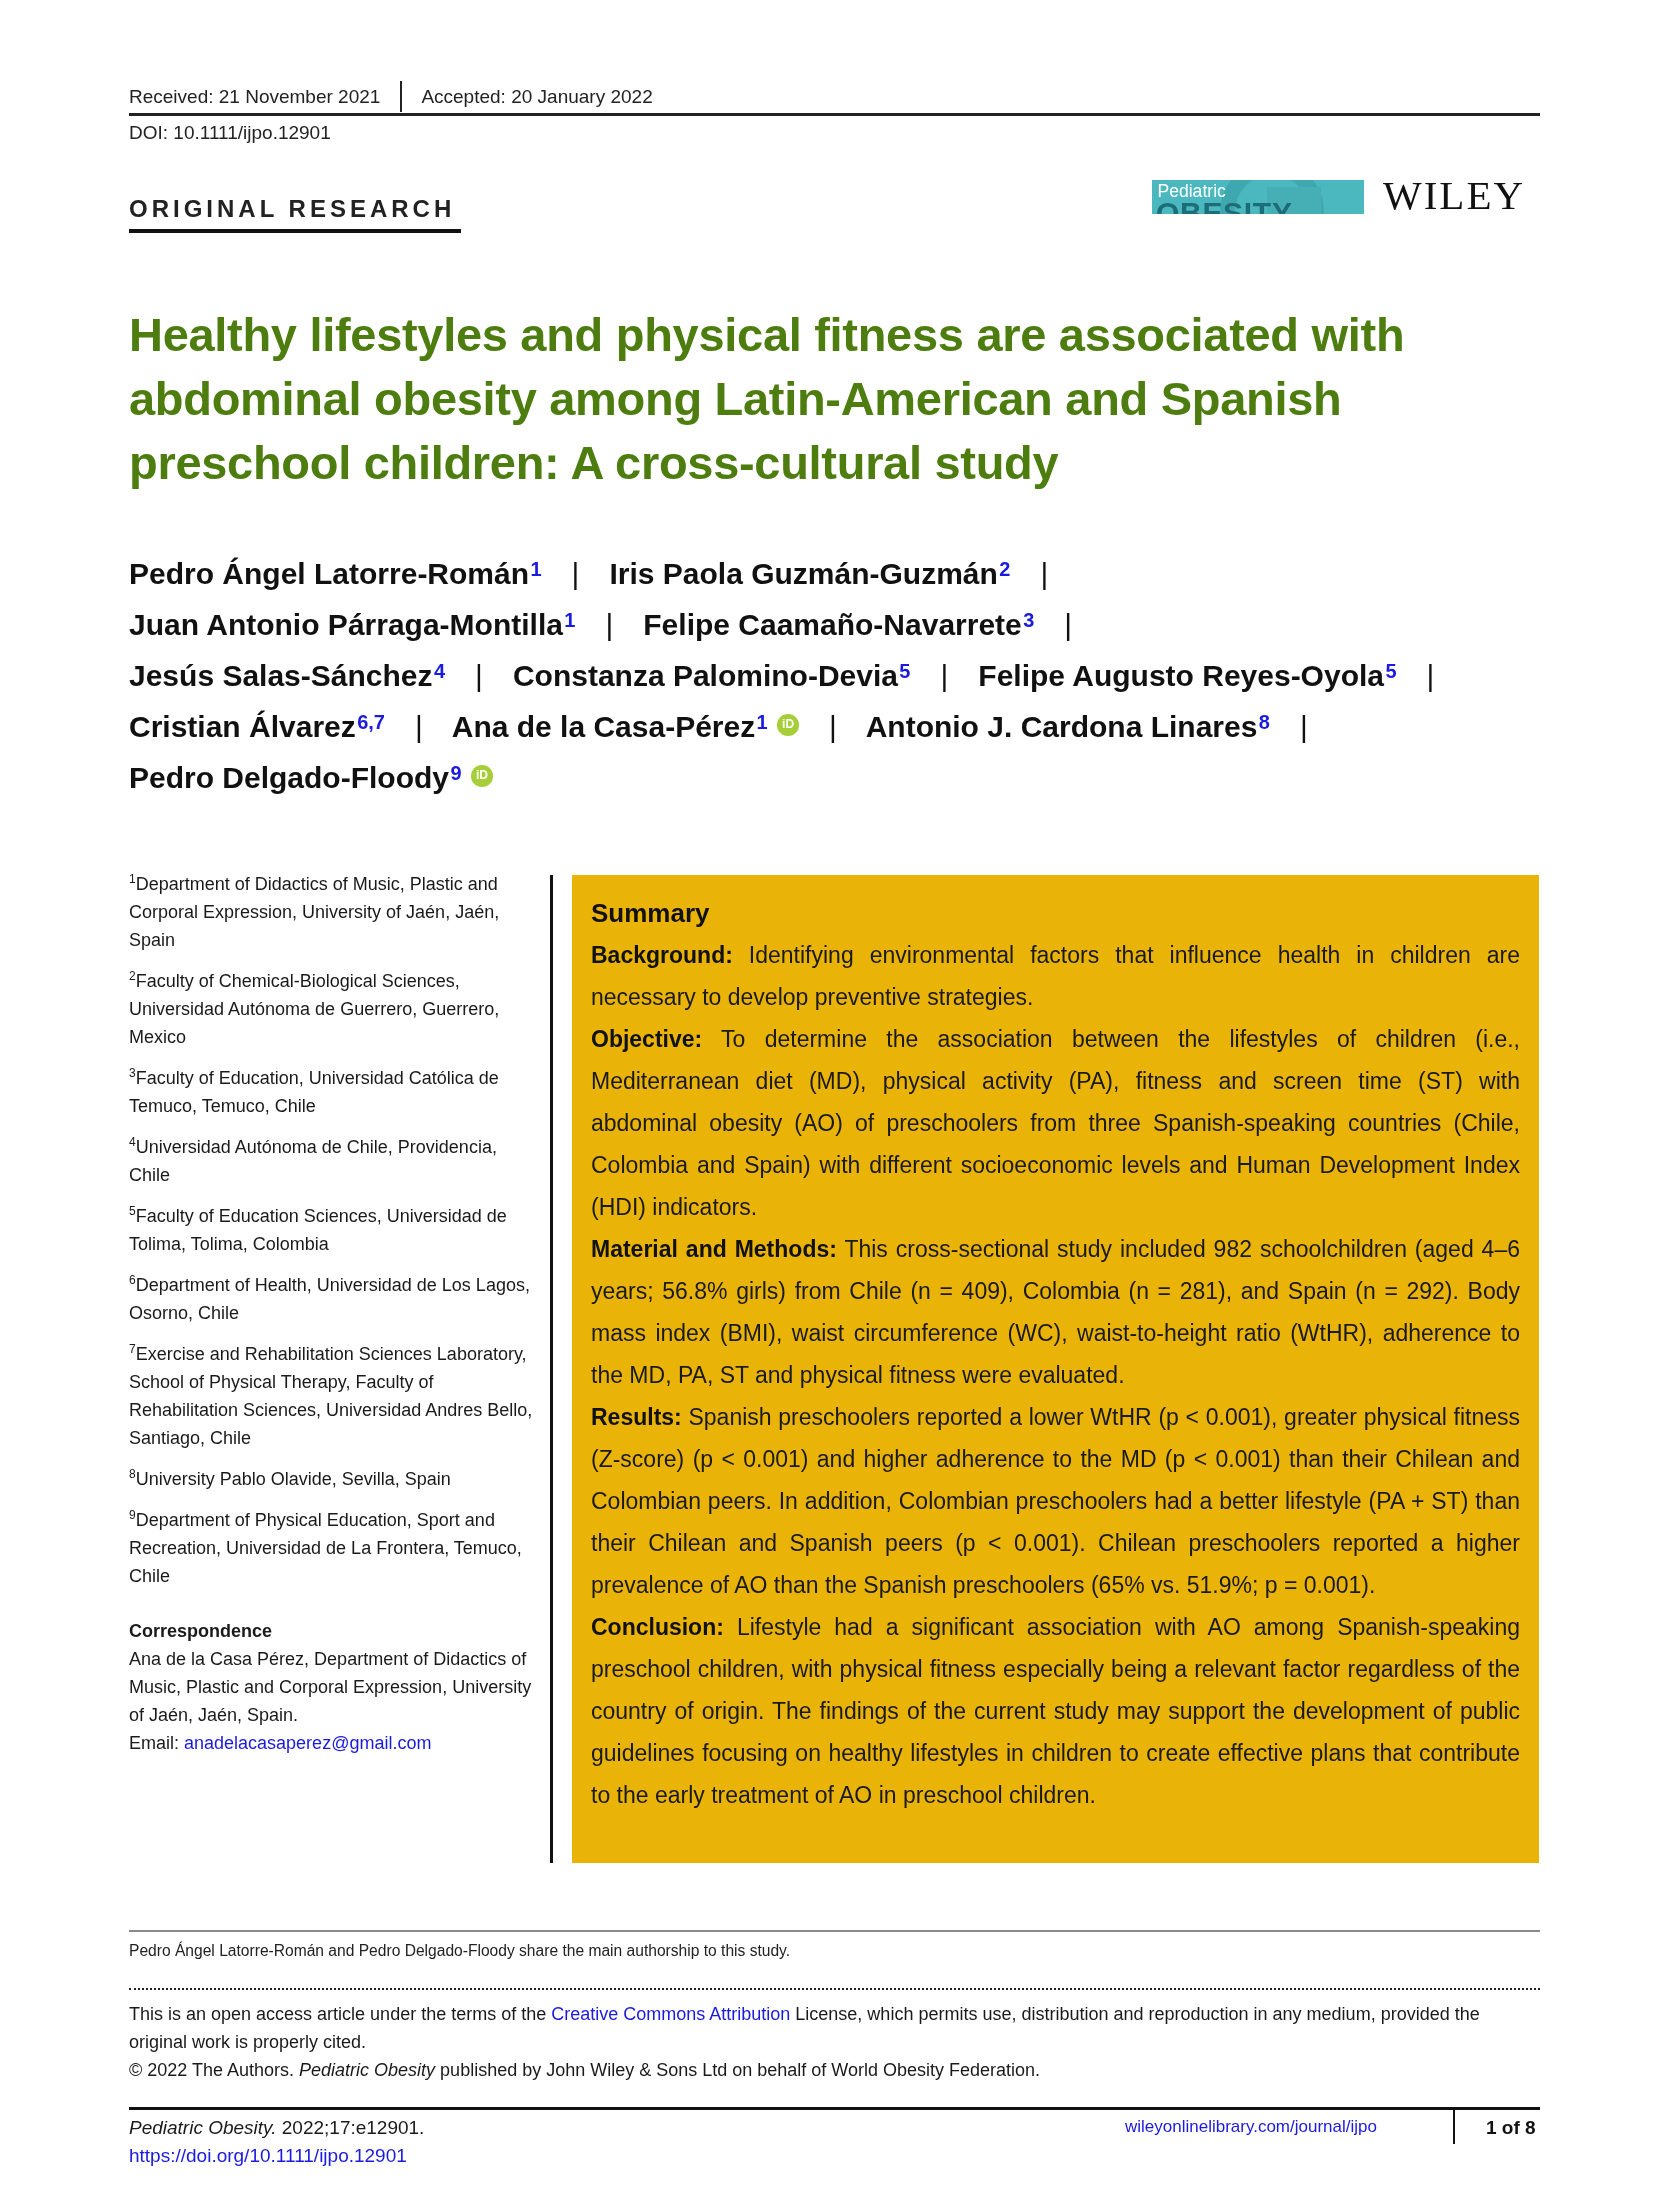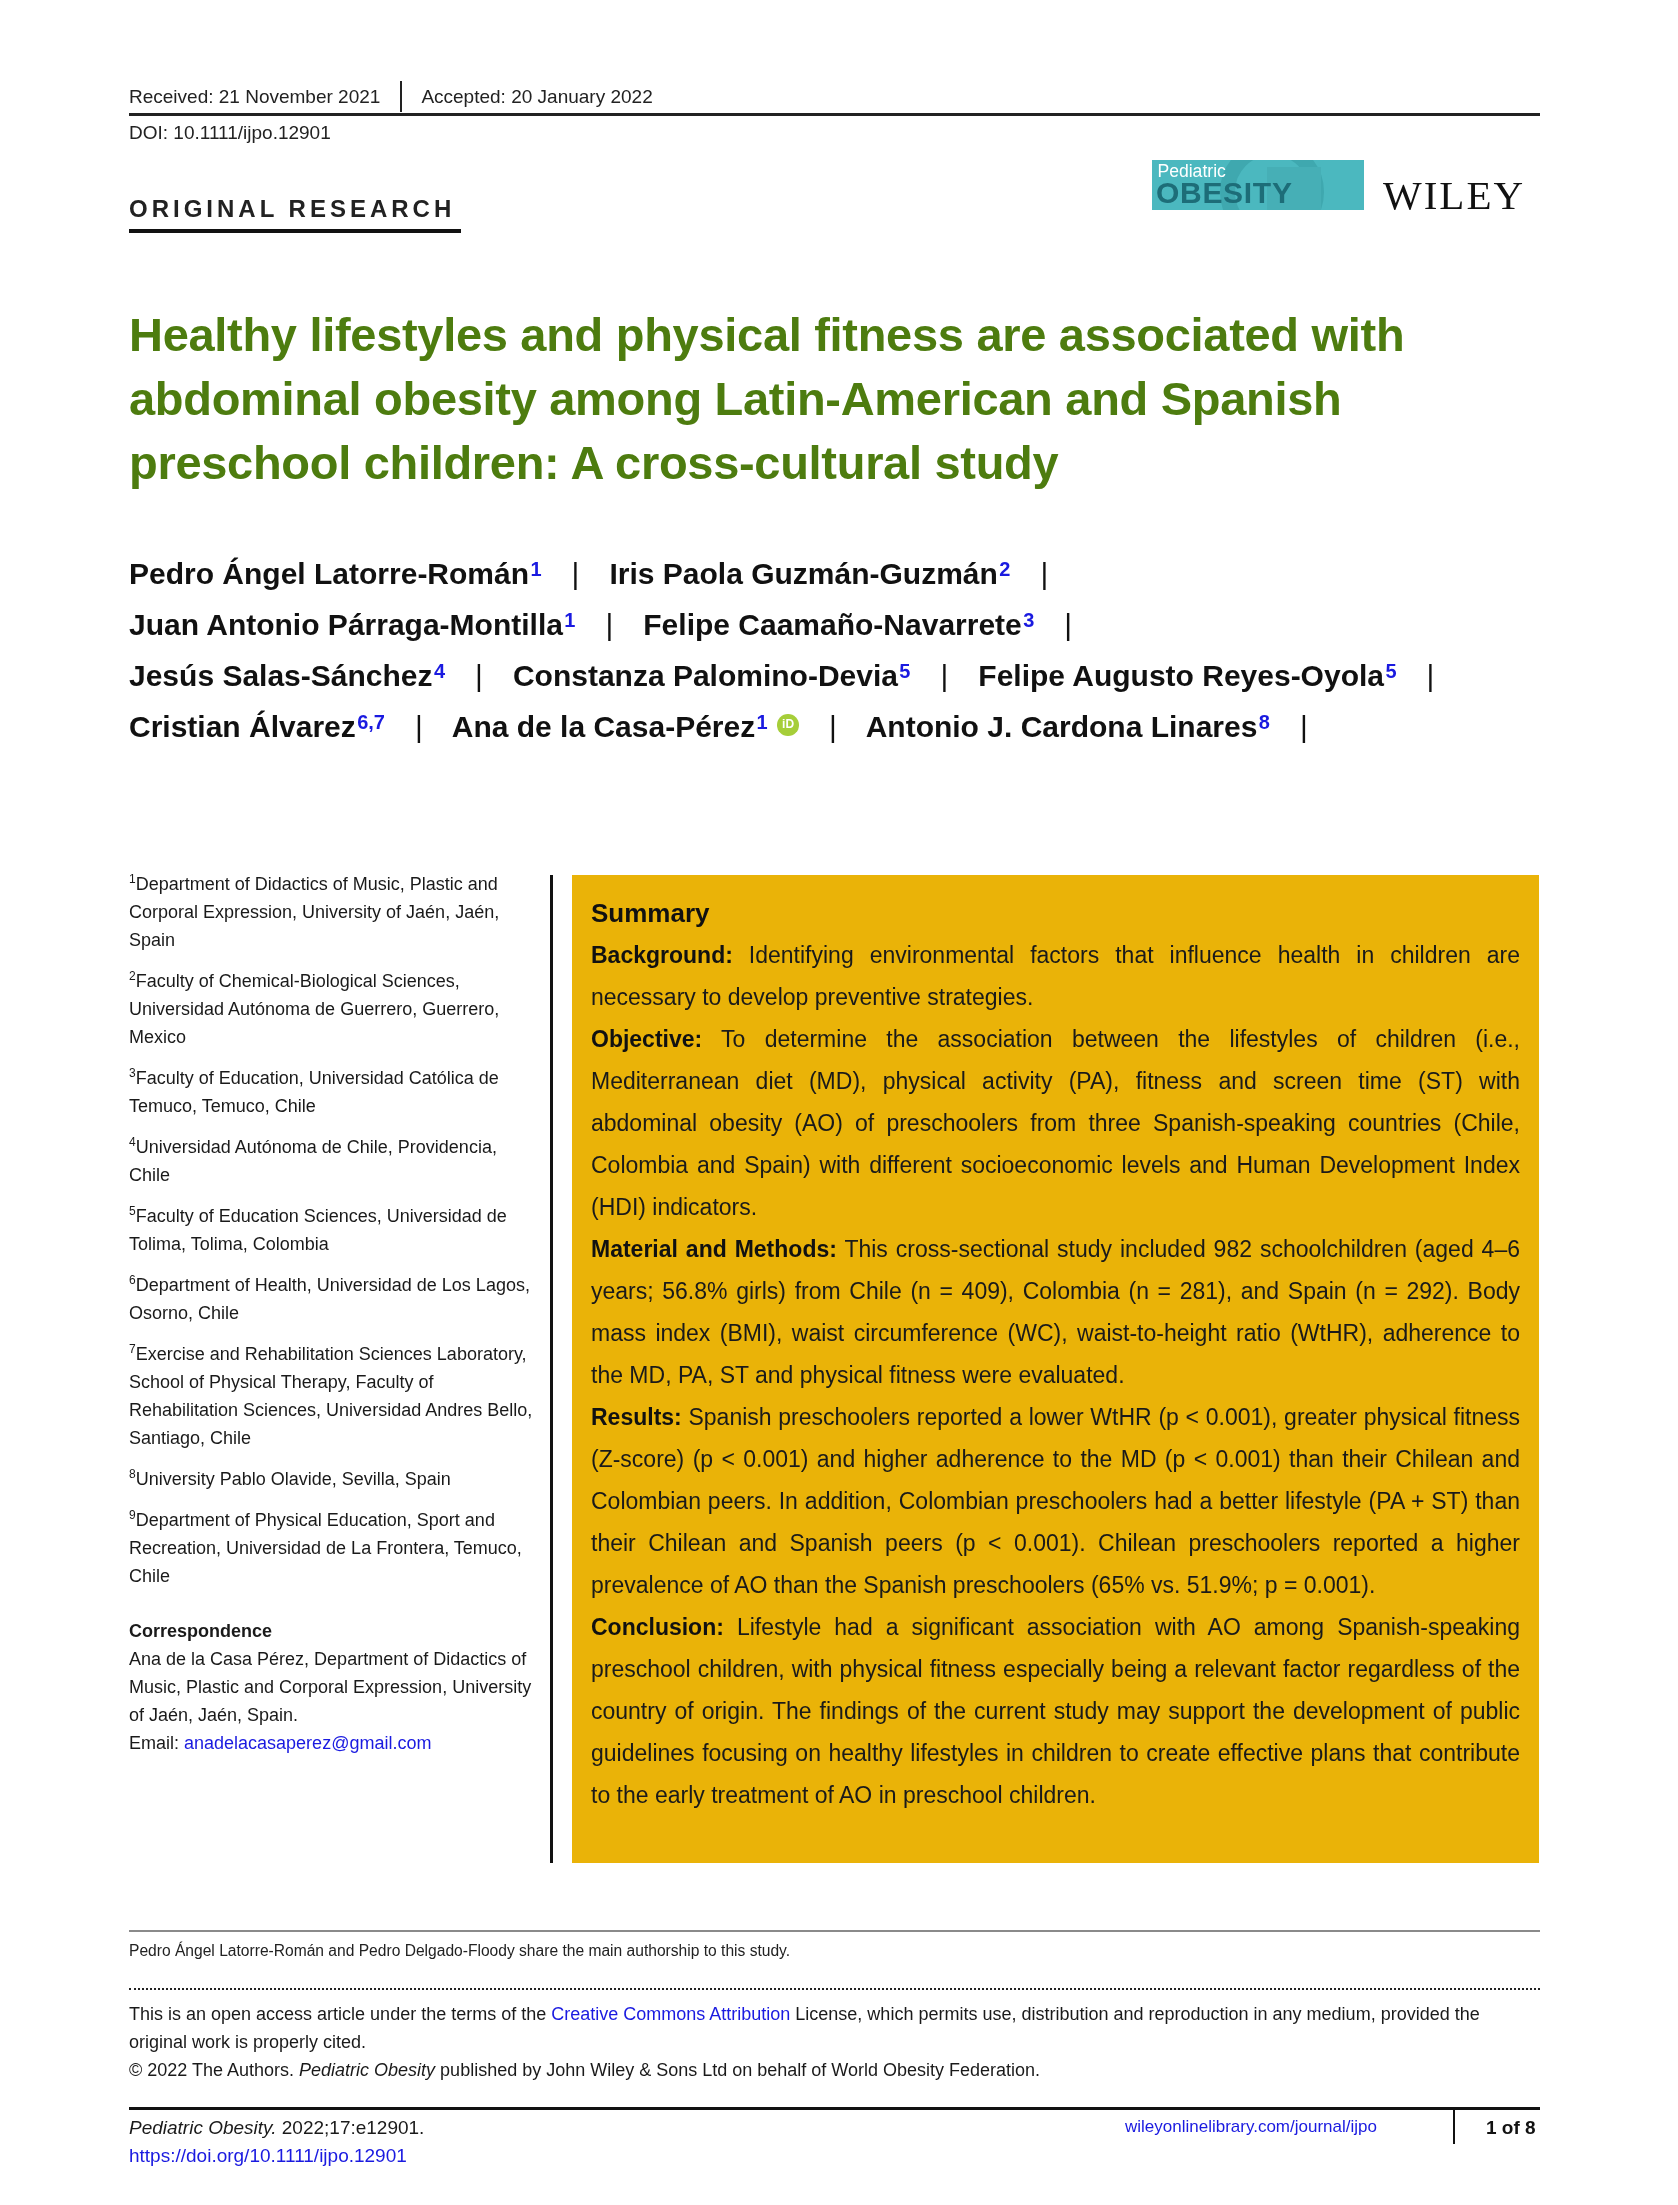--- a/index.html
+++ b/index.html
@@ -12,21 +12,21 @@
 
   
   .meta-row { left:129px; top:81px; font-size:19px; color:#222; display:flex; align-items:center; height:31px; }
   .meta-sep { width:2px; height:31px; background:#222; margin:0 19px 0 20px; }
   .top-rule { left:129px; top:113px; width:1411px; height:2.7px; background:#222; }
   .doi { left:129px; top:122px; font-size:19px; color:#222; }
   .section-label { left:129px; top:195px; font-size:24px; font-weight:bold; letter-spacing:4px; color:#222; }
   .section-underline { left:129px; top:229px; width:332px; height:4px; background:#111; }
 
   
-  .journal-logo { left:1152px; top:160px; width:212px; height:50px; background:#4bb8bf; overflow:hidden; }
+  .journal-logo { left:1152px; top:180px; width:212px; height:34px; background:#4bb8bf; overflow:hidden; }
   .journal-logo .bgshape1 { position:absolute; left:68px; top:-20px; width:74px; height:74px; border-radius:50%; border:15px solid #3fa8af; }
   .journal-logo .bgshape2 { position:absolute; left:115px; top:6.8px; width:54px; height:47px; background:#46afb6; }
   .journal-logo .l1 { position:absolute; left:5.4px; top:1.4px; font-size:17.6px; color:#ffffff; }
   .journal-logo .l2 { position:absolute; left:4px; top:16px; font-size:30px; font-weight:bold; color:#1d6d78; letter-spacing:0.7px; }
   .wiley { left:1383px; top:171px; font-family:"Liberation Serif", serif; font-size:41px; letter-spacing:2px; color:#111; }
 
   
   .title { left:129px; top:303px; width:1414px; font-size:47px; font-weight:bold; line-height:64px; color:#4d7c0f; letter-spacing:-0.3px; }
 
   
@@ -108,20 +108,23 @@
     <span class="bar">|</span>
   </div>
   <div>
     <span>Cristian Álvarez</span><span class="sup">6,7</span>
     <span class="bar">|</span>
     <span>Ana de la Casa-Pérez</span><span class="sup">1</span><span class="orcid">iD</span>
     <span class="bar">|</span>
     <span>Antonio J. Cardona Linares</span><span class="sup">8</span>
     <span class="bar">|</span>
   </div>
+  <div>
+    <span>Pedro Delgado-Floody</span><span class="sup">9</span><span class="orcid">iD</span>
+  </div>
 </div>
 
 <div class="abs affils">
   <div class="affil"><sup>1</sup><span>Department of Didactics of Music, Plastic and Corporal Expression, University of Jaén, Jaén, Spain</span></div>
   <div class="affil"><sup>2</sup><span>Faculty of Chemical-Biological Sciences, Universidad Autónoma de Guerrero, Guerrero, Mexico</span></div>
   <div class="affil"><sup>3</sup><span>Faculty of Education, Universidad Católica de Temuco, Temuco, Chile</span></div>
   <div class="affil"><sup>4</sup><span>Universidad Autónoma de Chile, Providencia, Chile</span></div>
   <div class="affil"><sup>5</sup><span>Faculty of Education Sciences, Universidad de Tolima, Tolima, Colombia</span></div>
   <div class="affil"><sup>6</sup><span>Department of Health, Universidad de Los Lagos, Osorno, Chile</span></div>
   <div class="affil"><sup>7</sup><span>Exercise and Rehabilitation Sciences Laboratory, School of Physical Therapy, Faculty of Rehabilitation Sciences, Universidad Andres Bello, Santiago, Chile</span></div>

